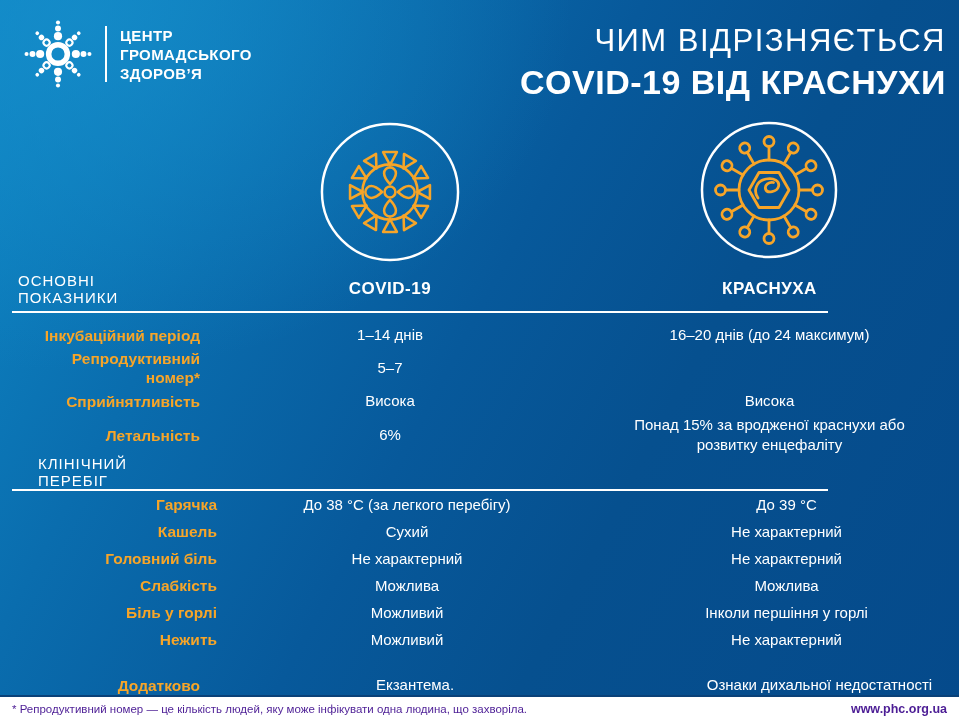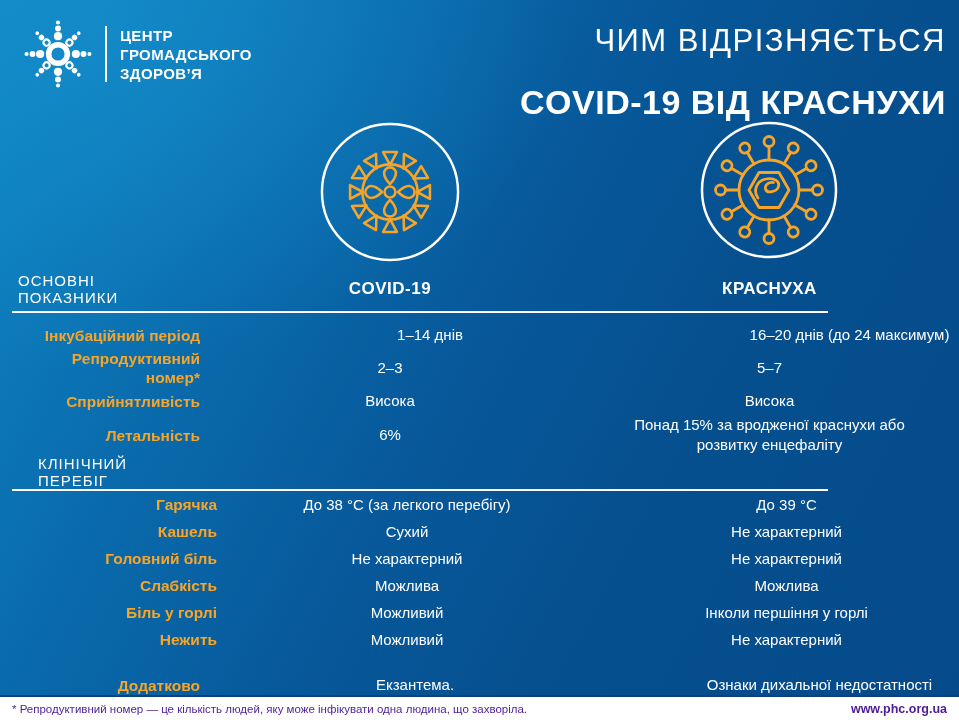--- a/index.html
+++ b/index.html
@@ -12,40 +12,40 @@
   }
 
   
   .logo{position:absolute;left:24px;top:20px;display:flex;align-items:center;gap:13px;}
   .logo svg{width:68px;height:68px;display:block;}
   .logo-divider{width:2px;height:56px;background:#ffffff;}
   .logo-text{font-weight:bold;font-size:15px;line-height:19px;letter-spacing:.4px;text-transform:uppercase;}
 
   .title{position:absolute;right:13px;top:13px;text-align:right;}
   .title-line1{font-size:31px;font-weight:300;letter-spacing:1.5px;line-height:40px;margin-top:8px;}
-  .title-line2{font-size:34px;font-weight:bold;letter-spacing:.5px;line-height:42px;margin-top:20px;}
+  .title-line2{font-size:34px;font-weight:bold;letter-spacing:.5px;line-height:42px;}
 
   
   .virus{position:absolute;}
   .virus-covid{left:319px;top:121px;}
   .virus-rubella{left:699px;top:120px;}
 
   
   .table{position:absolute;left:0;top:272px;width:840px;}
   .row{display:grid;grid-template-columns:200px 380px 379px;align-items:center;}
   .row.head{min-height:24px;}
   .sep{height:2px;background:#ffffff;margin:5px 12px 0 12px;}
   .sec-heading{font-size:15px;letter-spacing:1px;font-weight:normal;color:#ffffff;}
   .sec-heading.first{padding-left:18px;}
   .sec-heading.second{padding-left:38px;}
   .col-head{text-align:center;font-weight:bold;font-size:17px;letter-spacing:.5px;}
   .cell-label{text-align:right;color:#f7a528;font-weight:bold;font-size:15.5px;line-height:19px;white-space:pre-line;}
   .cell-val{text-align:center;font-size:15px;line-height:20px;white-space:pre-line;}
   .h28{min-height:28px;} .h38{min-height:38px;} .h40{min-height:40px;} .h27{min-height:27px;margin-left:17px;}
-  .mt8{margin-top:8px;gap:40px;}
+  .mt8{margin-top:8px;}
   .row.heading2{min-height:20px;}
   .row.extra{margin-top:22px;align-items:start;gap:25px;}
   .row.extra .cell-label{padding-top:1px;}
 
   
   .footer{
     position:absolute;left:0;right:0;bottom:0;height:23px;background:#ffffff;
     border-top:2px solid #0a4178;box-sizing:content-box;
     display:flex;justify-content:space-between;align-items:center;padding:0 12px;
     color:#4c1d95;
@@ -210,21 +210,20 @@
     <div class="sep"></div>
 
     <div class="row h28 mt8">
       <div class="cell-label">Інкубаційний період</div>
       <div class="cell-val">1–14 днів</div>
       <div class="cell-val">16–20 днів (до 24 максимум)</div>
     </div>
     <div class="row h38">
       <div class="cell-label">Репродуктивний
 номер*</div>
-      <div class="cell-val">2–3</div>
       <div class="cell-val">5–7</div>
     </div>
     <div class="row h28">
       <div class="cell-label">Сприйнятливість</div>
       <div class="cell-val">Висока</div>
       <div class="cell-val">Висока</div>
     </div>
     <div class="row h40">
       <div class="cell-label">Летальність</div>
       <div class="cell-val">6%</div>

